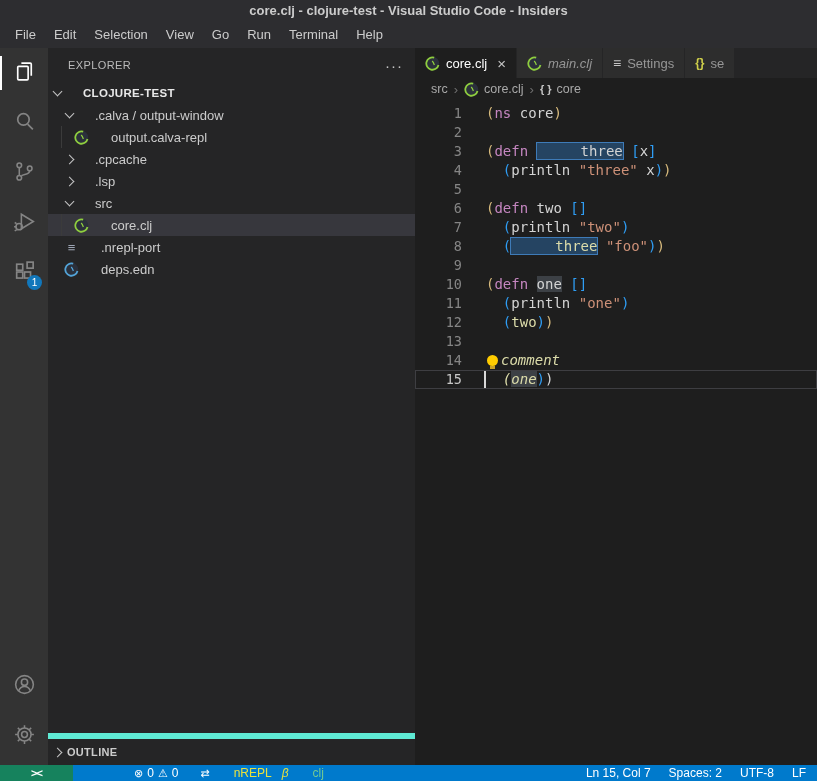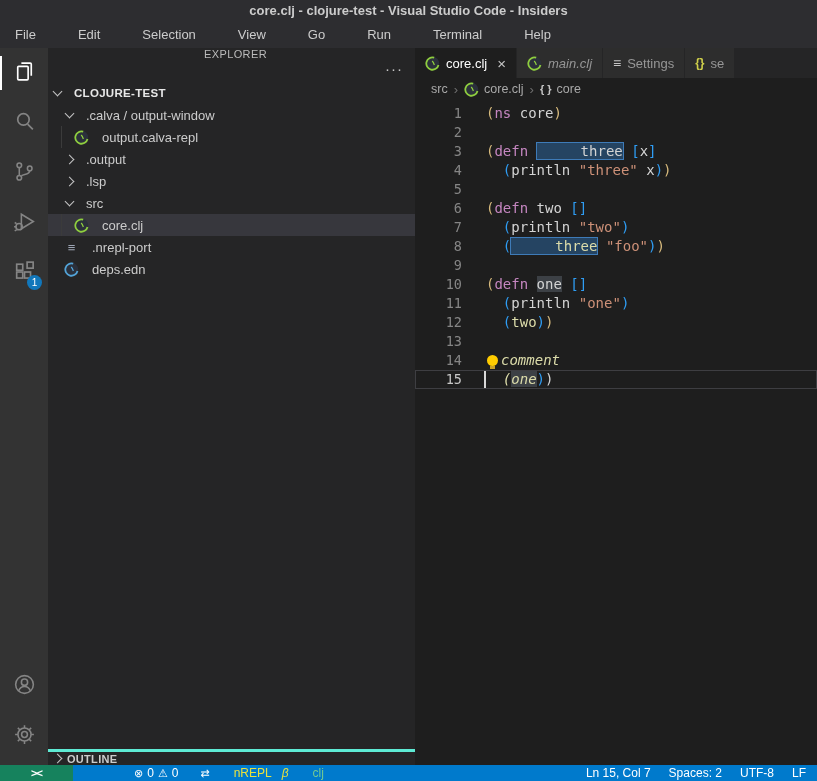--- a/index.html
+++ b/index.html
@@ -3,54 +3,54 @@
 <meta charset="utf-8">
 <style>
   * { margin:0; padding:0; box-sizing:border-box; }
   html,body { width:817px; height:781px; overflow:hidden; background:#1e1e1e;
     font-family:"Liberation Sans", sans-serif; -webkit-font-smoothing:antialiased; }
   #window { width:817px; height:781px; display:flex; flex-direction:column; position:relative; }
 
   
   #titlebar { height:20px; background:#2d2d30; display:flex; align-items:center; justify-content:center;
     color:#cccccc; font-size:13px; font-weight:bold; }
-  #menubar { height:28px; background:#2d2d30; display:flex; align-items:center; padding-left:6px;gap:24px; }
+  #menubar { height:28px; background:#2d2d30; display:flex; align-items:center; padding-left:6px; }
   .menu-item { color:#cccccc; font-size:13px; padding:3px 9px; border-radius:4px; cursor:default; }
 
   #main { flex:1; display:flex; min-height:0; }
 
   
   #activitybar { width:48px; background:#333333; display:flex; flex-direction:column; align-items:center; }
   .act { width:48px; height:50px; display:flex; align-items:center; justify-content:center; color:#858585; position:relative; }
   .act svg { width:25px; height:25px; }
   .act.active { color:#ffffff; }
   .act.active::before { content:""; position:absolute; left:0; top:8px; bottom:8px; border-left:2px solid #ffffff; }
   .act .badge { position:absolute; right:6px; bottom:8px; min-width:15px; height:15px; border-radius:50%;
     color:#fff; font-size:10px; display:flex; align-items:center; justify-content:center; }
   #act-bottom { margin-top:auto; margin-bottom:4px; }
 
   
   #sidebar { width:367px; background:#252526; display:flex; flex-direction:column; color:#cccccc; }
-  #sb-header { height:34px; display:flex; align-items:center; padding:0 12px 0 20px;flex-direction:column; }
+  #sb-header { height:34px; display:flex; align-items:center; padding:0 12px 0 20px; }
   #sb-title { font-size:11px; color:#bbbbbb; letter-spacing:.4px; }
   #sb-actions { margin-left:auto; color:#c5c5c5; font-size:15px; letter-spacing:1px; }
   #tree { flex:1; overflow:hidden; }
   .row { height:22px; display:flex; align-items:center; font-size:13px; color:#cccccc; position:relative; cursor:default; }
   .row.selected { background:#37373d; }
-  .row .lbl { margin-left:13px; white-space:nowrap; }
+  .row .lbl { margin-left:22px; white-space:nowrap; }
   .row.root .lbl { font-weight:bold; font-size:11.5px; color:#e8e8e8; letter-spacing:.3px; }
   .chev { width:7px; height:7px; border-right:1.3px solid #c5c5c5; border-bottom:1.3px solid #c5c5c5;
     display:inline-block; flex:none; }
   .chev.down { transform:rotate(45deg); margin-top:-3px; }
   .chev.right { transform:rotate(-45deg); }
   .fi { width:15px; height:15px; flex:none; display:inline-flex; }
   .fi svg { width:15px; height:15px; }
   .fi.txt { font-size:13px; color:#9da5b4; align-items:center; justify-content:center; width:15px; }
   .row.d2::before { content:""; position:absolute; left:13px; top:0; bottom:0; border-left:1px solid #3b3b3b; }
-  #outline-sec { border-top:3px solid #5eead4; height:16px; display:flex; align-items:center; padding-left:6px; }
+  #outline-sec { border-top:6px solid #5eead4; height:32px; display:flex; align-items:center; padding-left:6px; }
   #outline-sec .lbl { font-size:11px; font-weight:bold; color:#cccccc; margin-left:6px; letter-spacing:.3px; }
 
   
   #editorgroup { flex:1; display:flex; flex-direction:column; background:#1e1e1e; min-width:0; }
   #tabbar { height:30px; background:#252526; display:flex; flex:none; }
   .tab { height:30px; display:flex; align-items:center; padding:0 10px; background:#2d2d2d; color:#969696;
     font-size:13px; border-right:1px solid #252526; flex:none; }
   .tab.active { background:#1e1e1e; color:#ffffff; }
   .tab .fi { margin-right:6px; }
   .tab .close { margin-left:10px; color:#c5c5c5; font-size:15px; line-height:1; }
@@ -185,21 +185,21 @@
               <svg viewBox="0 0 16 16">
                 <circle cx="8" cy="8" r="7.2" fill="#2b303b"></circle>
                 <path d="M14.4 9.6A6.6 6.6 0 1 1 9.8 1.7" fill="none" stroke="#8fce3f" stroke-width="1.9"></path>
                 <path d="M7.6 5.4c1.3 1 1.8 2.5 2.4 4.2" fill="none" stroke="#8fce3f" stroke-width="1.4"></path>
               </svg>
             </span>
             <span class="lbl">output.calva-repl</span>
           </div>
           <div class="row" style="padding-left: 18px;">
             <span class="chev right"></span>
-            <span class="lbl">.output</span>
+            <span class="lbl">.cpcache</span>
           </div>
           <div class="row" style="padding-left: 18px;">
             <span class="chev right"></span>
             <span class="lbl">.lsp</span>
           </div>
           <div class="row" style="padding-left: 18px;">
             <span class="chev down"></span>
             <span class="lbl">src</span>
           </div>
           <div class="row selected d2" style="padding-left: 26px;">

